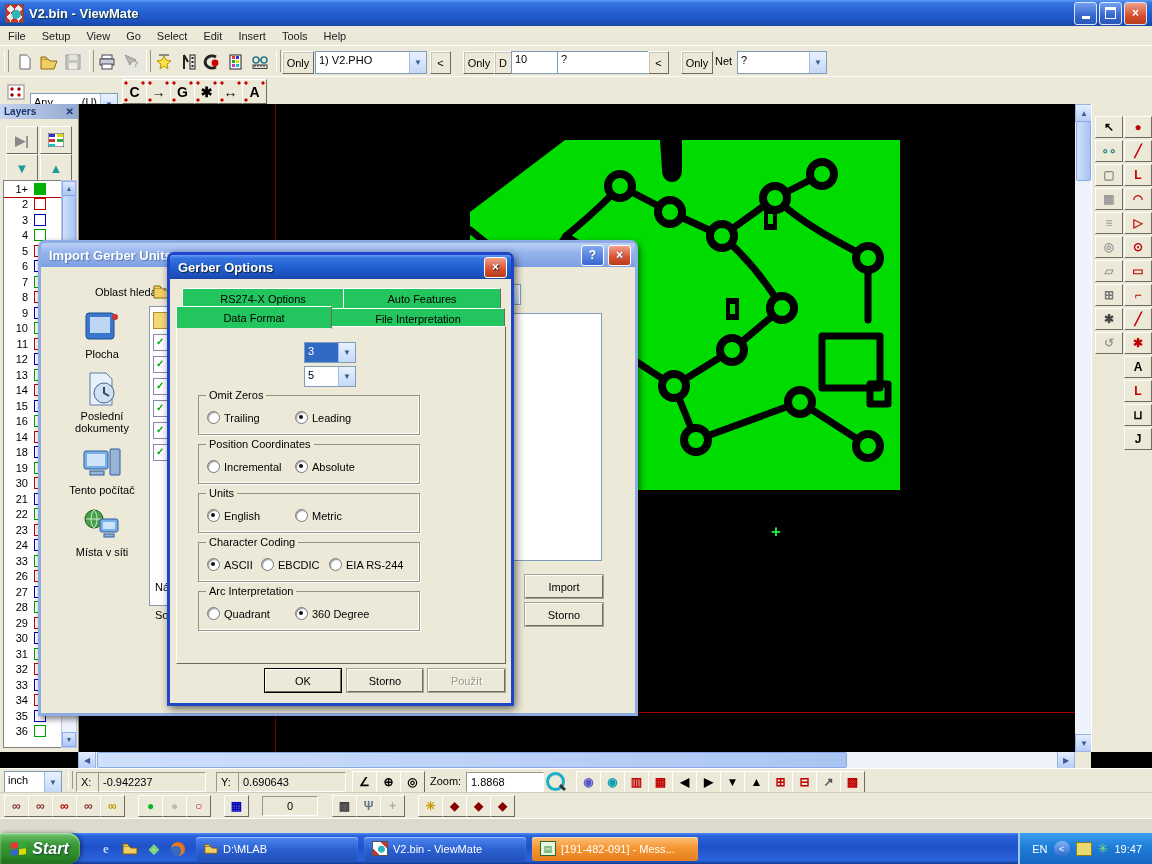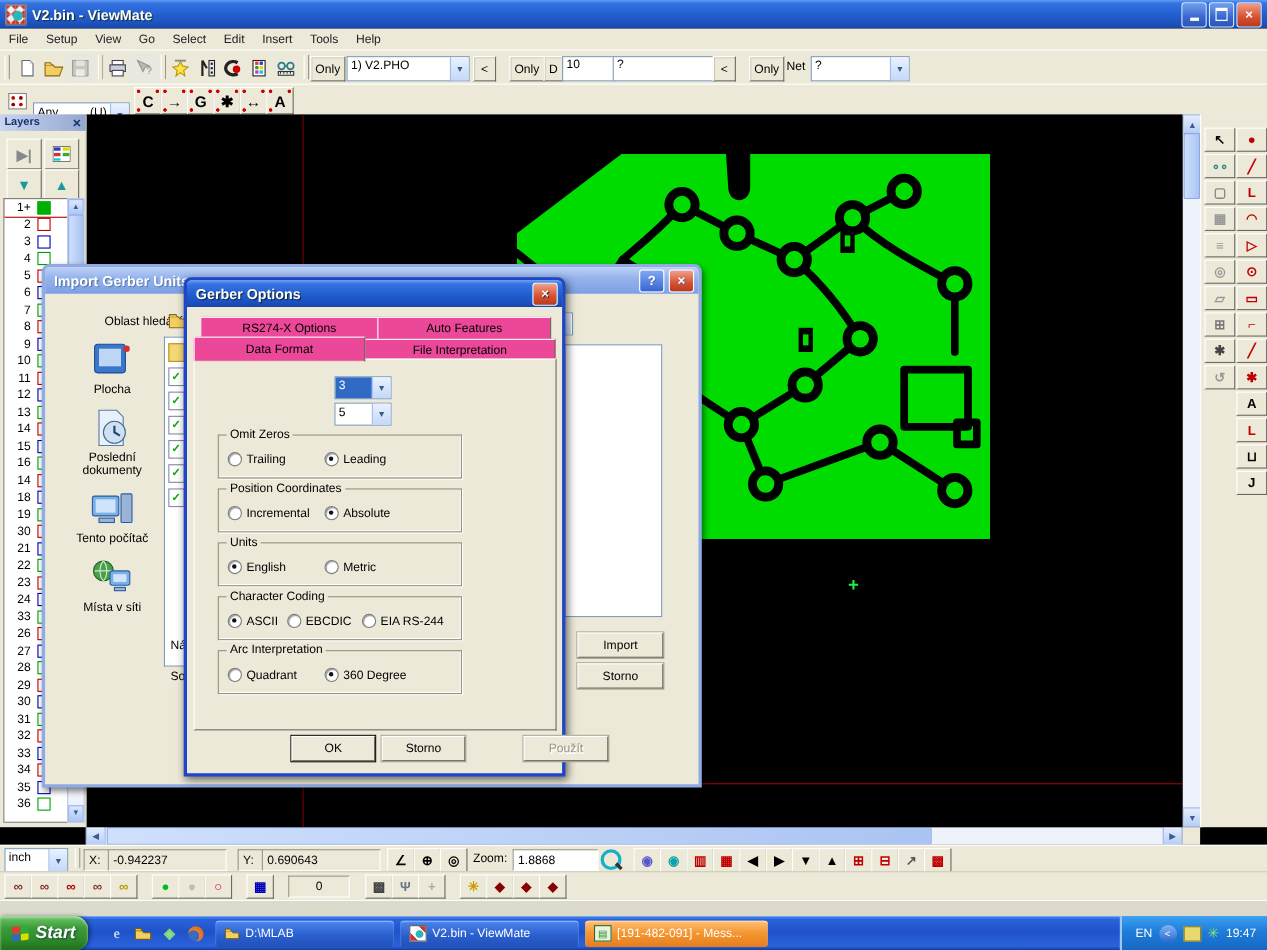--- a/index.html
+++ b/index.html
@@ -88,37 +88,37 @@
   #gerberdlg{left:167px;top:252px;width:341px;height:448px;z-index:4;background:#ece9d8;
     border:3px solid #1f46c8;border-radius:7px 7px 0 0;box-shadow:2px 3px 8px rgba(0,0,0,.55);}
   #gerberdlg .dttl{height:24px;border-radius:4px 4px 0 0;background:linear-gradient(180deg,#5f9cf5 0%,#3573e0 14%,#2160d0 50%,#1b4fbe 85%,#1946a5 100%);
     display:flex;align-items:center;color:#fff;font-weight:bold;font-size:13px;text-shadow:1px 1px 1px #123;padding-left:8px;}
   .dbtn{width:21px;height:19px;border-radius:3px;border:1px solid #fff;color:#fff;font-weight:bold;font-size:12px;
     display:flex;align-items:center;justify-content:center;}
   .dbtn.q{background:linear-gradient(#7fa8f2,#3765cf);}
   .dbtn.x{background:linear-gradient(#f0a08c,#d8502e 60%,#b83a1c);}
 
   
-  .tab{position:absolute;height:19px;background:#ec4899;border:1px solid;border-color:#fff #6d6a5e transparent #fff;
+  .tab{position:absolute;height:19px;background:#22c55e;border:1px solid;border-color:#fff #6d6a5e transparent #fff;
     display:flex;align-items:center;justify-content:center;font-size:11px;text-align:center;}
   .tab.active{height:21px;z-index:3;border-bottom:1px solid #ece9d8;font-weight:normal;}
   #tabpage{position:absolute;left:6px;top:71px;width:328px;height:336px;background:#ece9d8;
     border:1px solid;border-color:#fff #6d6a5e #6d6a5e #fff;z-index:2;}
 
   .lbl{position:absolute;font-size:11px;white-space:nowrap;}
   .group{position:absolute;width:220px;height:38px;border:1px solid #96927f;box-shadow:1px 1px 0 #fff,-1px -1px 0 #fff inset;}
   .group .legend{position:absolute;top:-7px;left:7px;background:#ece9d8;padding:0 3px;font-size:11px;}
   .opt{position:absolute;top:15px;display:flex;align-items:center;gap:4px;font-size:11px;white-space:nowrap;}
   .radio{width:11px;height:11px;border-radius:50%;background:#fff;border:1px solid #7a7a7a;
     box-shadow:inset 1px 1px 1px #999;position:relative;}
   .radio.on::after{content:"";position:absolute;left:3px;top:3px;width:4px;height:4px;border-radius:50%;background:#111;}
   .pbtn{position:absolute;height:21px;background:#ece9d8;border:1px solid;border-color:#fff #6d6a5e #6d6a5e #fff;
     box-shadow:0 0 0 1px #a8a494;display:flex;align-items:center;justify-content:center;font-size:11px;}
   .pbtn.default{box-shadow:0 0 0 1px #000;}
-  .pbtn.dis{color:#9a9689;text-shadow:1px 1px 0 #fff;margin-left:48px;}
+  .pbtn.dis{color:#9a9689;text-shadow:1px 1px 0 #fff;}
 
   
   .placeitem{display:flex;flex-direction:column;align-items:center;width:86px;text-align:center;line-height:12px;}
   .placeico{width:40px;height:36px;margin-bottom:3px;}
   #filestrip{position:absolute;left:108px;top:63px;width:22px;height:298px;background:#fff;border:1px solid #7f9db9;border-right:none;overflow:hidden;}
   .fico{position:relative;width:13px;height:15px;background:#fff;border:1px solid #88a;margin:5px 0 0 3px;}
   .fico::after{content:"✓";position:absolute;left:2px;top:1px;color:#0a0;font-size:10px;font-weight:bold;}
   .fico.folder{background:#f5d876;border-color:#b89022;}
   .fico.folder::after{content:"";}
 

